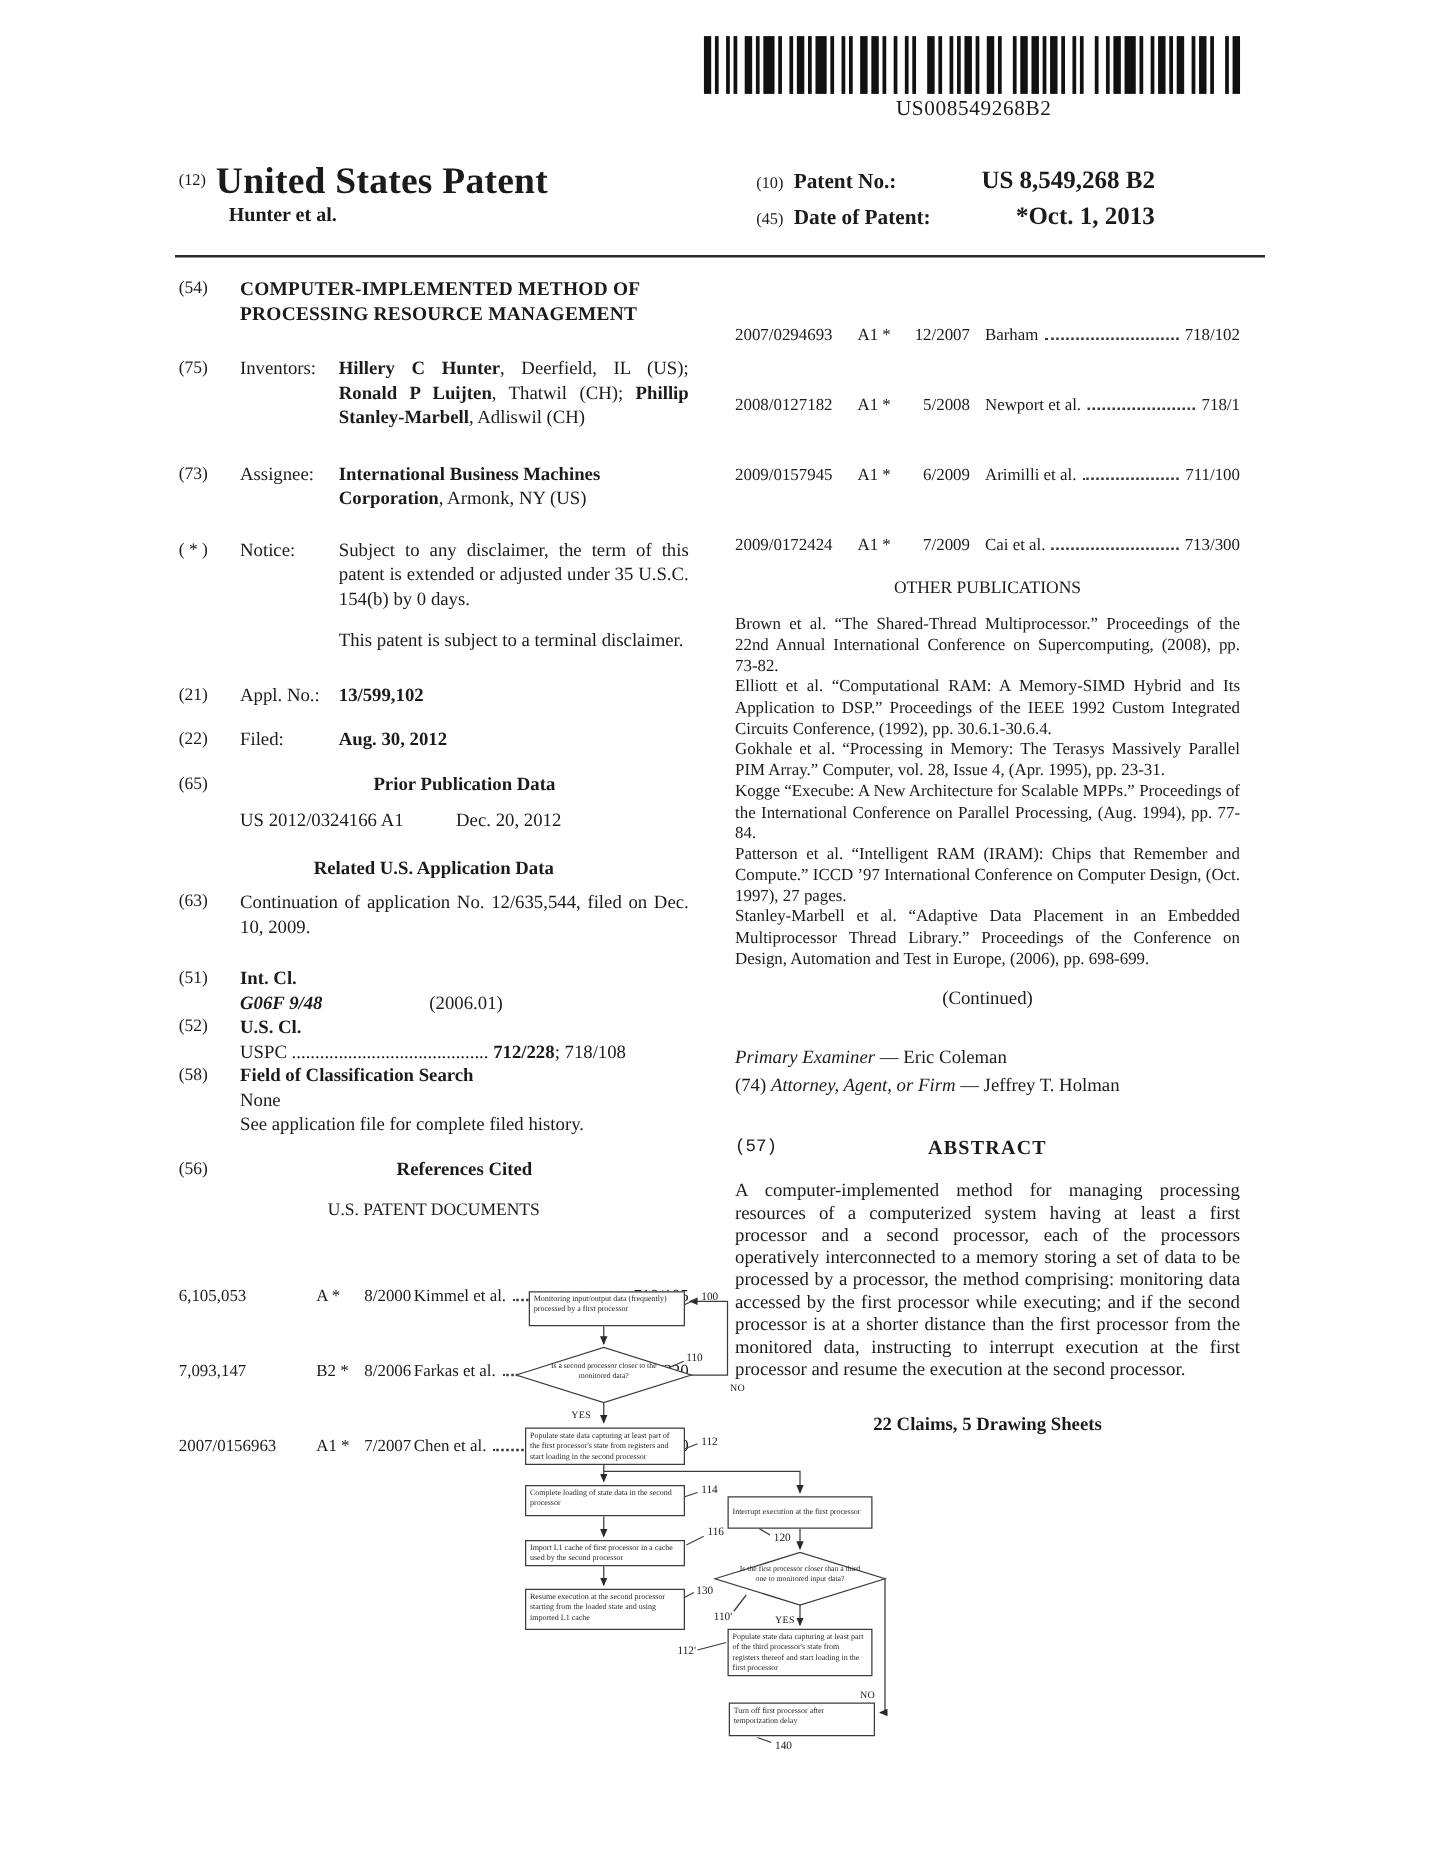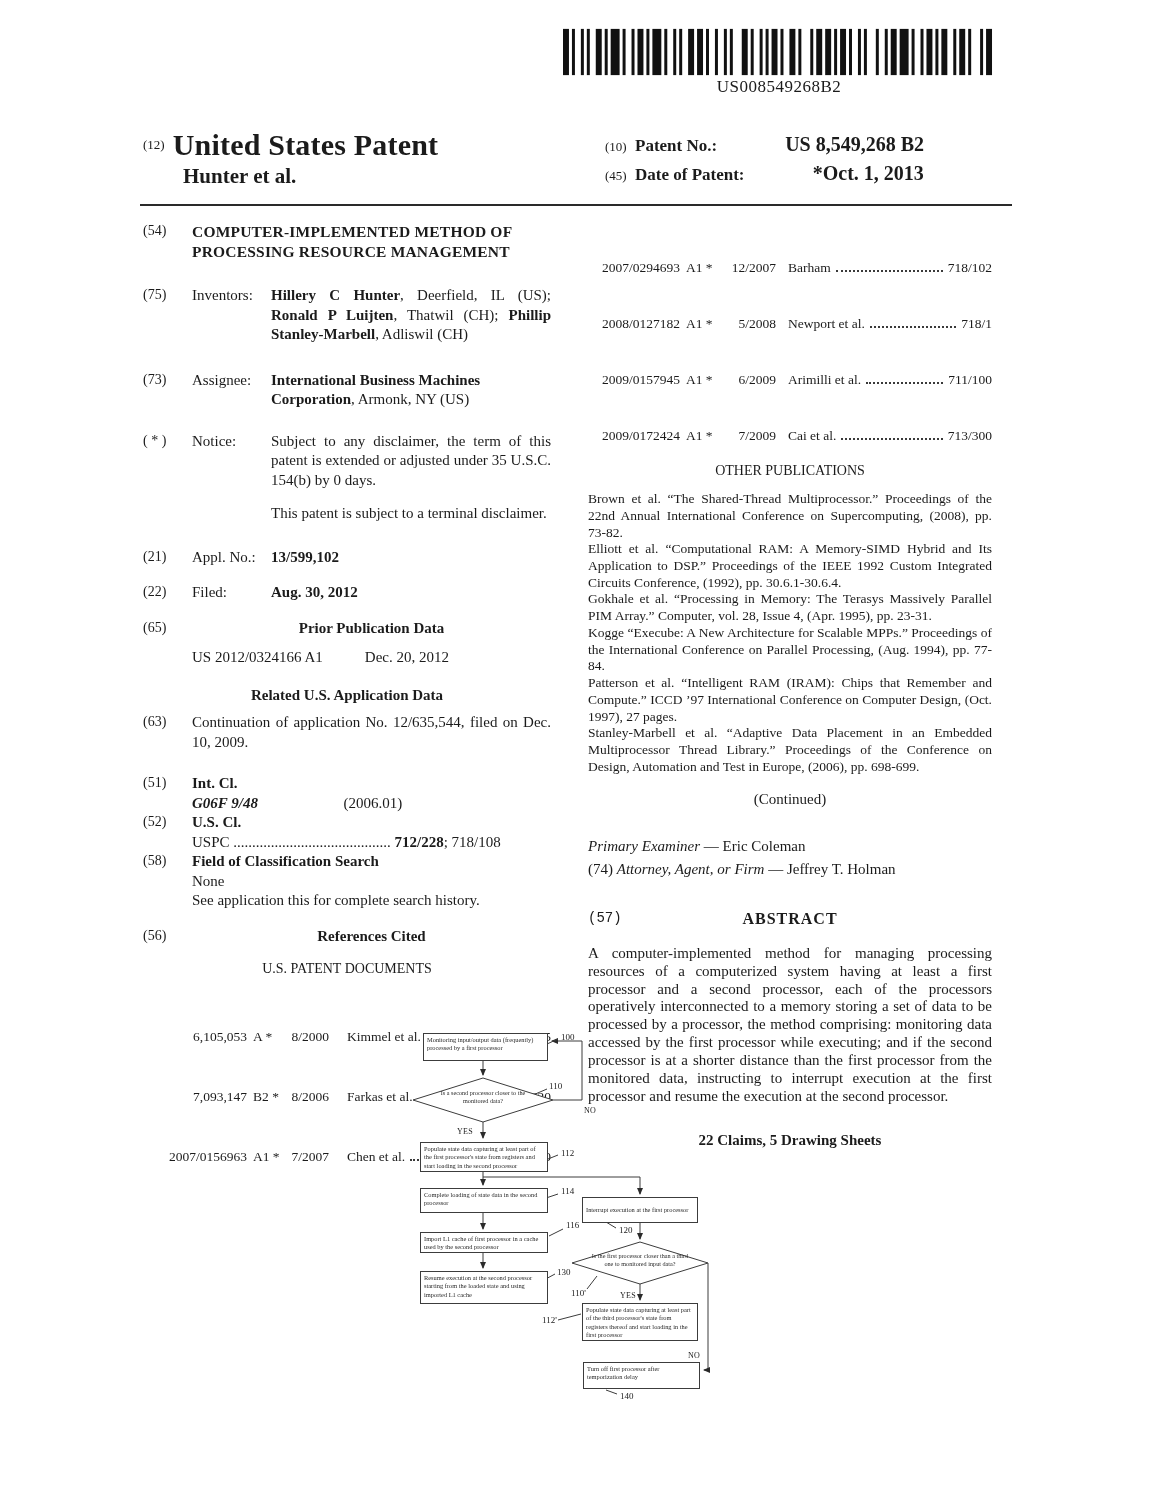--- a/index.html
+++ b/index.html
@@ -14,47 +14,47 @@
   .bi{font-weight:bold;font-style:italic;}
   .center{text-align:center;}
   .just{text-align:justify;}
 
   
   #barcode{left:563px;top:28px;width:432px;height:48px;}
   #barcode-text{left:563px;top:77px;width:432px;text-align:center;font-size:17px;letter-spacing:.5px;}
   #hdr-left{left:143px;top:128px;width:420px;}
   .kind-code{font-size:13px;vertical-align:6px;}
   #us-patent{font-size:30px;font-weight:bold;letter-spacing:.2px;display:inline-block;margin-left:8px;}
-  #inventor-line{font-size:21px;font-weight:bold;margin-left:40px;margin-top:2px;}
+  #inventor-line{font-size:16px;font-weight:bold;margin-left:40px;margin-top:2px;}
   #hdr-right{left:605px;top:133px;width:387px;}
   .hr-row{display:flex;align-items:baseline;margin-bottom:6px;}
   .hr-code{font-size:13px;width:30px;flex:none;}
   .hr-label{font-size:17px;font-weight:bold;}
   .hr-val{font-size:20px;font-weight:bold;flex:1;text-align:center;}
   #rule{left:140px;top:204px;width:872px;height:2px;background:#2a2a2a;}
 
   
   #col-left{left:143px;top:222px;width:408px;font-size:15px;line-height:1.3;}
   #col-right{left:588px;top:222px;width:404px;font-size:15px;line-height:1.3;}
   .item{display:flex;}
   .code{width:49px;flex:none;font-size:14px;}
   .lbl{width:79px;flex:none;}
   .val{flex:1;}
   .sec-head{flex:1;text-align:center;font-weight:bold;}
   .doc-row{display:flex;font-size:13.5px;line-height:1.48;align-items:baseline;}
-  .dr-num{flex:none;text-align:right;}
+  .dr-num{flex:none;}
   .dr-kind{flex:none;padding-left:6px;margin-top:36px;}
   .dr-date{flex:none;text-align:right;}
   .dr-name{flex:none;}
   .ldr{flex:1;margin:0 5px 3px 5px;border-bottom:2px dotted #3a3a3a;height:9px;min-width:10px;}
   .dr-cls{flex:none;}
   #col-left .dr-num{width:104px;margin-top:40px;}
   #col-left .dr-kind{width:36px;}
   #col-left .dr-date{width:40px;}
-  #col-left .dr-name{margin-left:18px;}
+  #col-left .dr-name{margin-left:2px;}
   #col-right .dr-num{width:92px;}
   #col-right .dr-kind{width:32px;}
   #col-right .dr-date{width:58px;}
   #col-right .dr-name{margin-left:12px;}
   .pub{font-size:13.5px;line-height:1.24;text-align:justify;margin:0;}
 
   
   #flow{left:400px;top:1025px;width:425px;height:430px;}
   #flow svg{position:absolute;left:0;top:0;}
   .fc-box{
@@ -221,21 +221,21 @@
     <span class="val">
       <span class="b">U.S. Cl.</span><br>
       <span><span>USPC .......................................... </span><span class="b">712/228</span><span>; 718/108</span></span>
     </span>
   </div>
   <div class="item" style="margin-bottom:16px;">
     <span class="code">(58)</span>
     <span class="val">
       <span class="b">Field of Classification Search</span><br>
       <span>None</span><br>
-      <span>See application this for complete search history.</span>
+      <span>See application file for complete filed history.</span>
     </span>
   </div>
 
   <div class="item" style="margin-bottom:14px;">
     <span class="code">(56)</span>
     <span class="sec-head">References Cited</span>
   </div>
   <div class="center" style="font-size:14px;margin-bottom:9px;">U.S. PATENT DOCUMENTS</div>
 
   <div class="doc-row">

